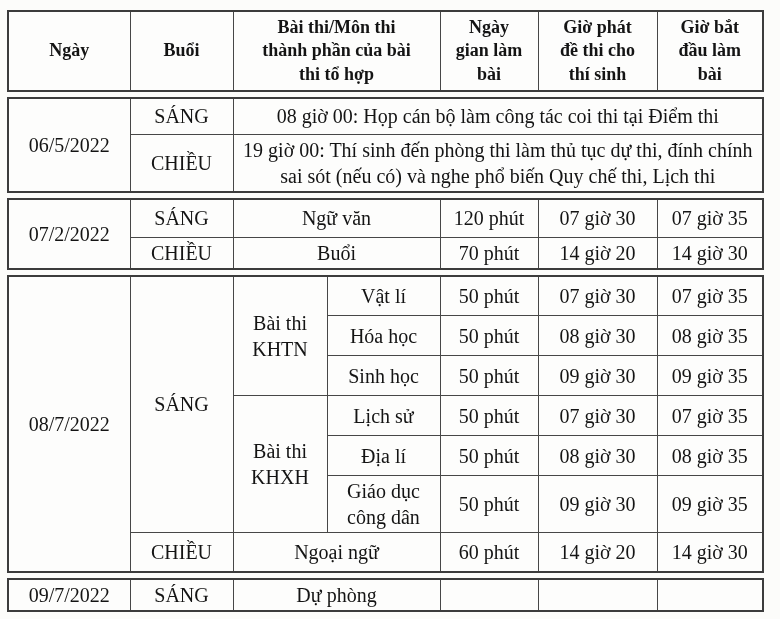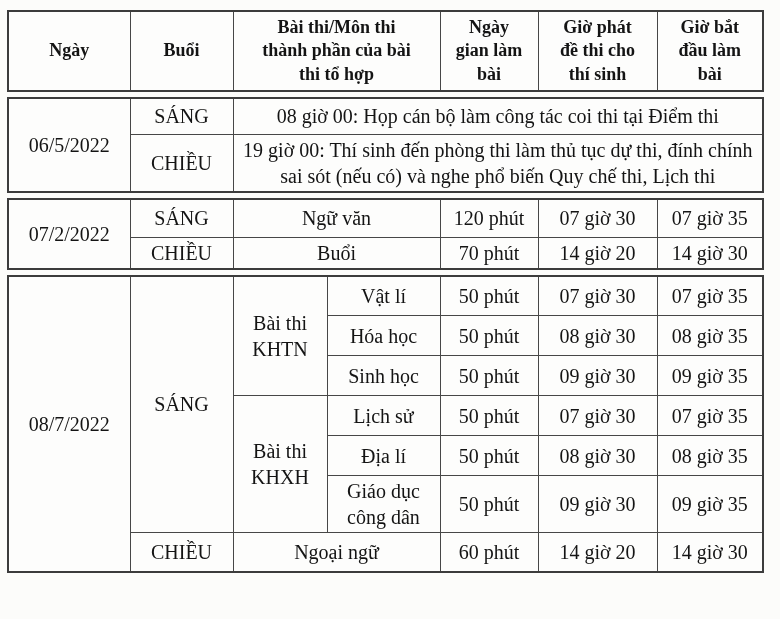--- a/index.html
+++ b/index.html
@@ -194,14 +194,35 @@
     <tr style="height:39px">
       <td>CHIỀU</td>
       <td colspan="2">Ngoại ngữ</td>
       <td>60 phút</td>
       <td class="b">14 giờ 20</td>
       <td class="b">14 giờ 30</td>
     </tr>
   </tbody>
     </table>
 
+  <table class="tbl">
+    <colgroup>
+      <col style="width:122px">
+        <col style="width:103px">
+        <col style="width:94px">
+        <col style="width:113px">
+      <col style="width:98px">
+        <col style="width:119px">
+        <col style="width:106px">
+    </colgroup>
+    <tbody>
+        <tr style="height:28px">
+      <td>09/7/2022</td>
+      <td>SÁNG</td>
+      <td colspan="2">Dự phòng</td>
+      <td></td>
+      <td></td>
+      <td></td>
+    </tr>
+  </tbody>
+    </table>
 
 </div>
 
 </body></html>

